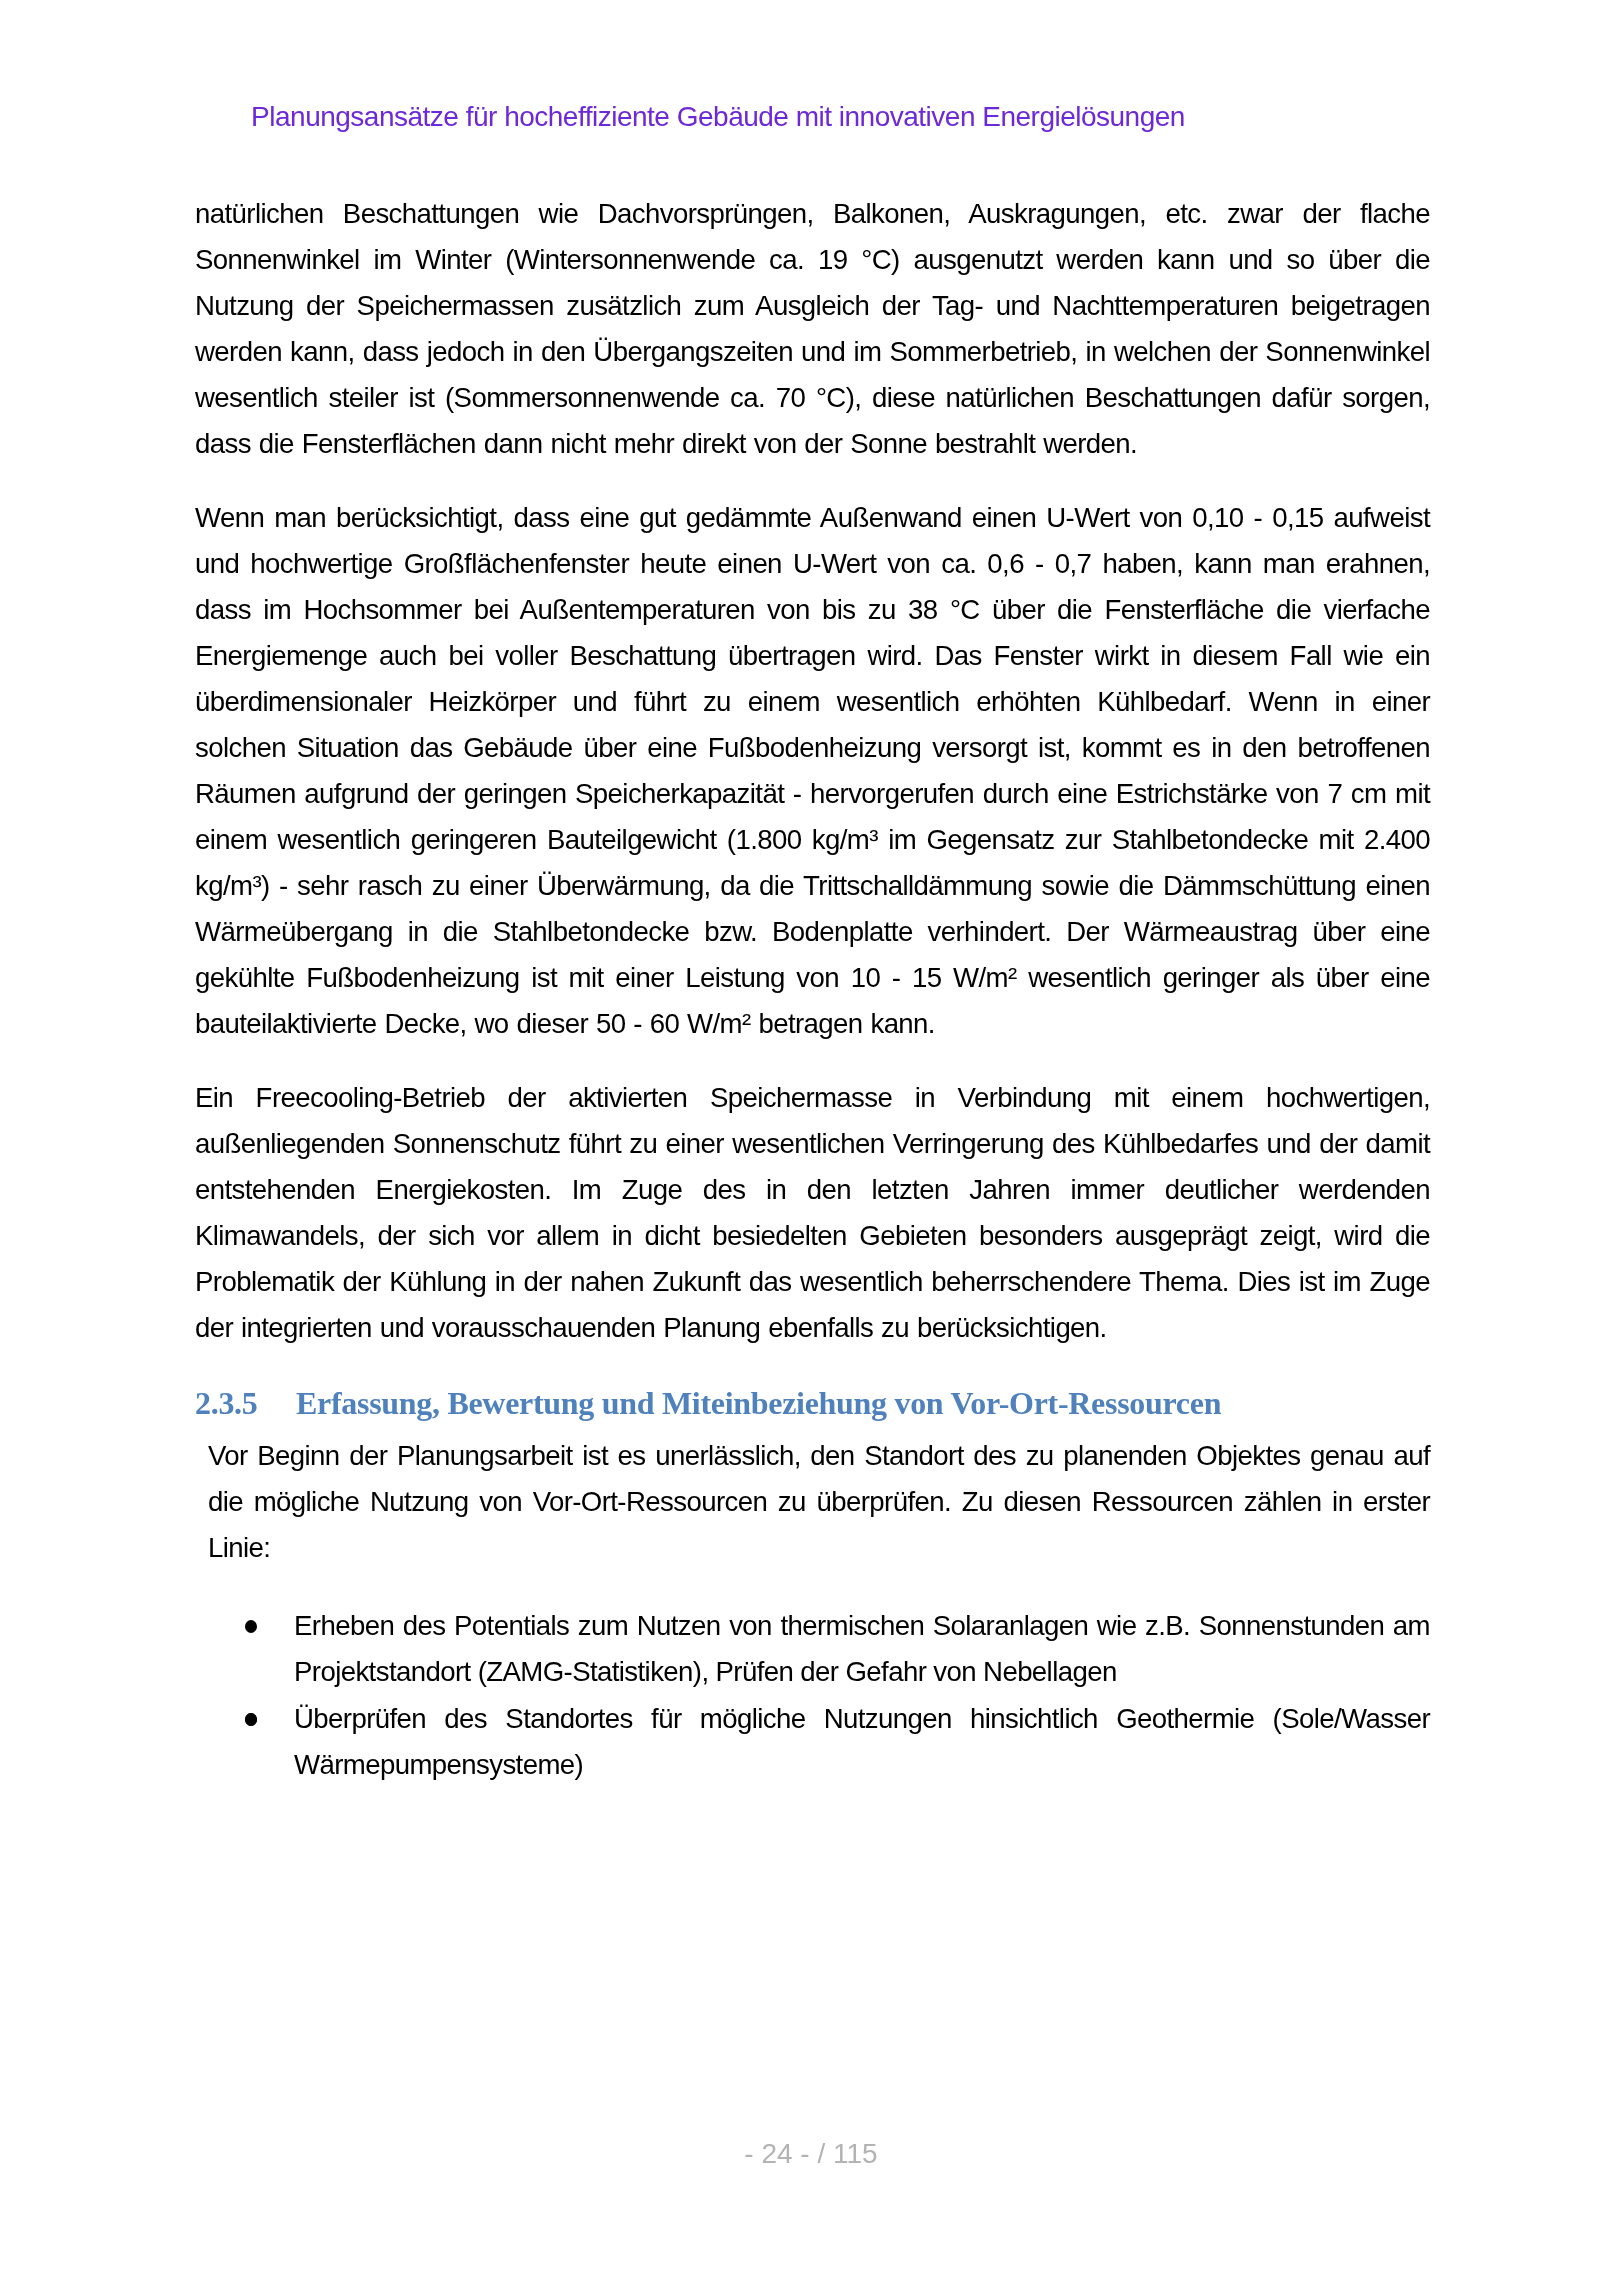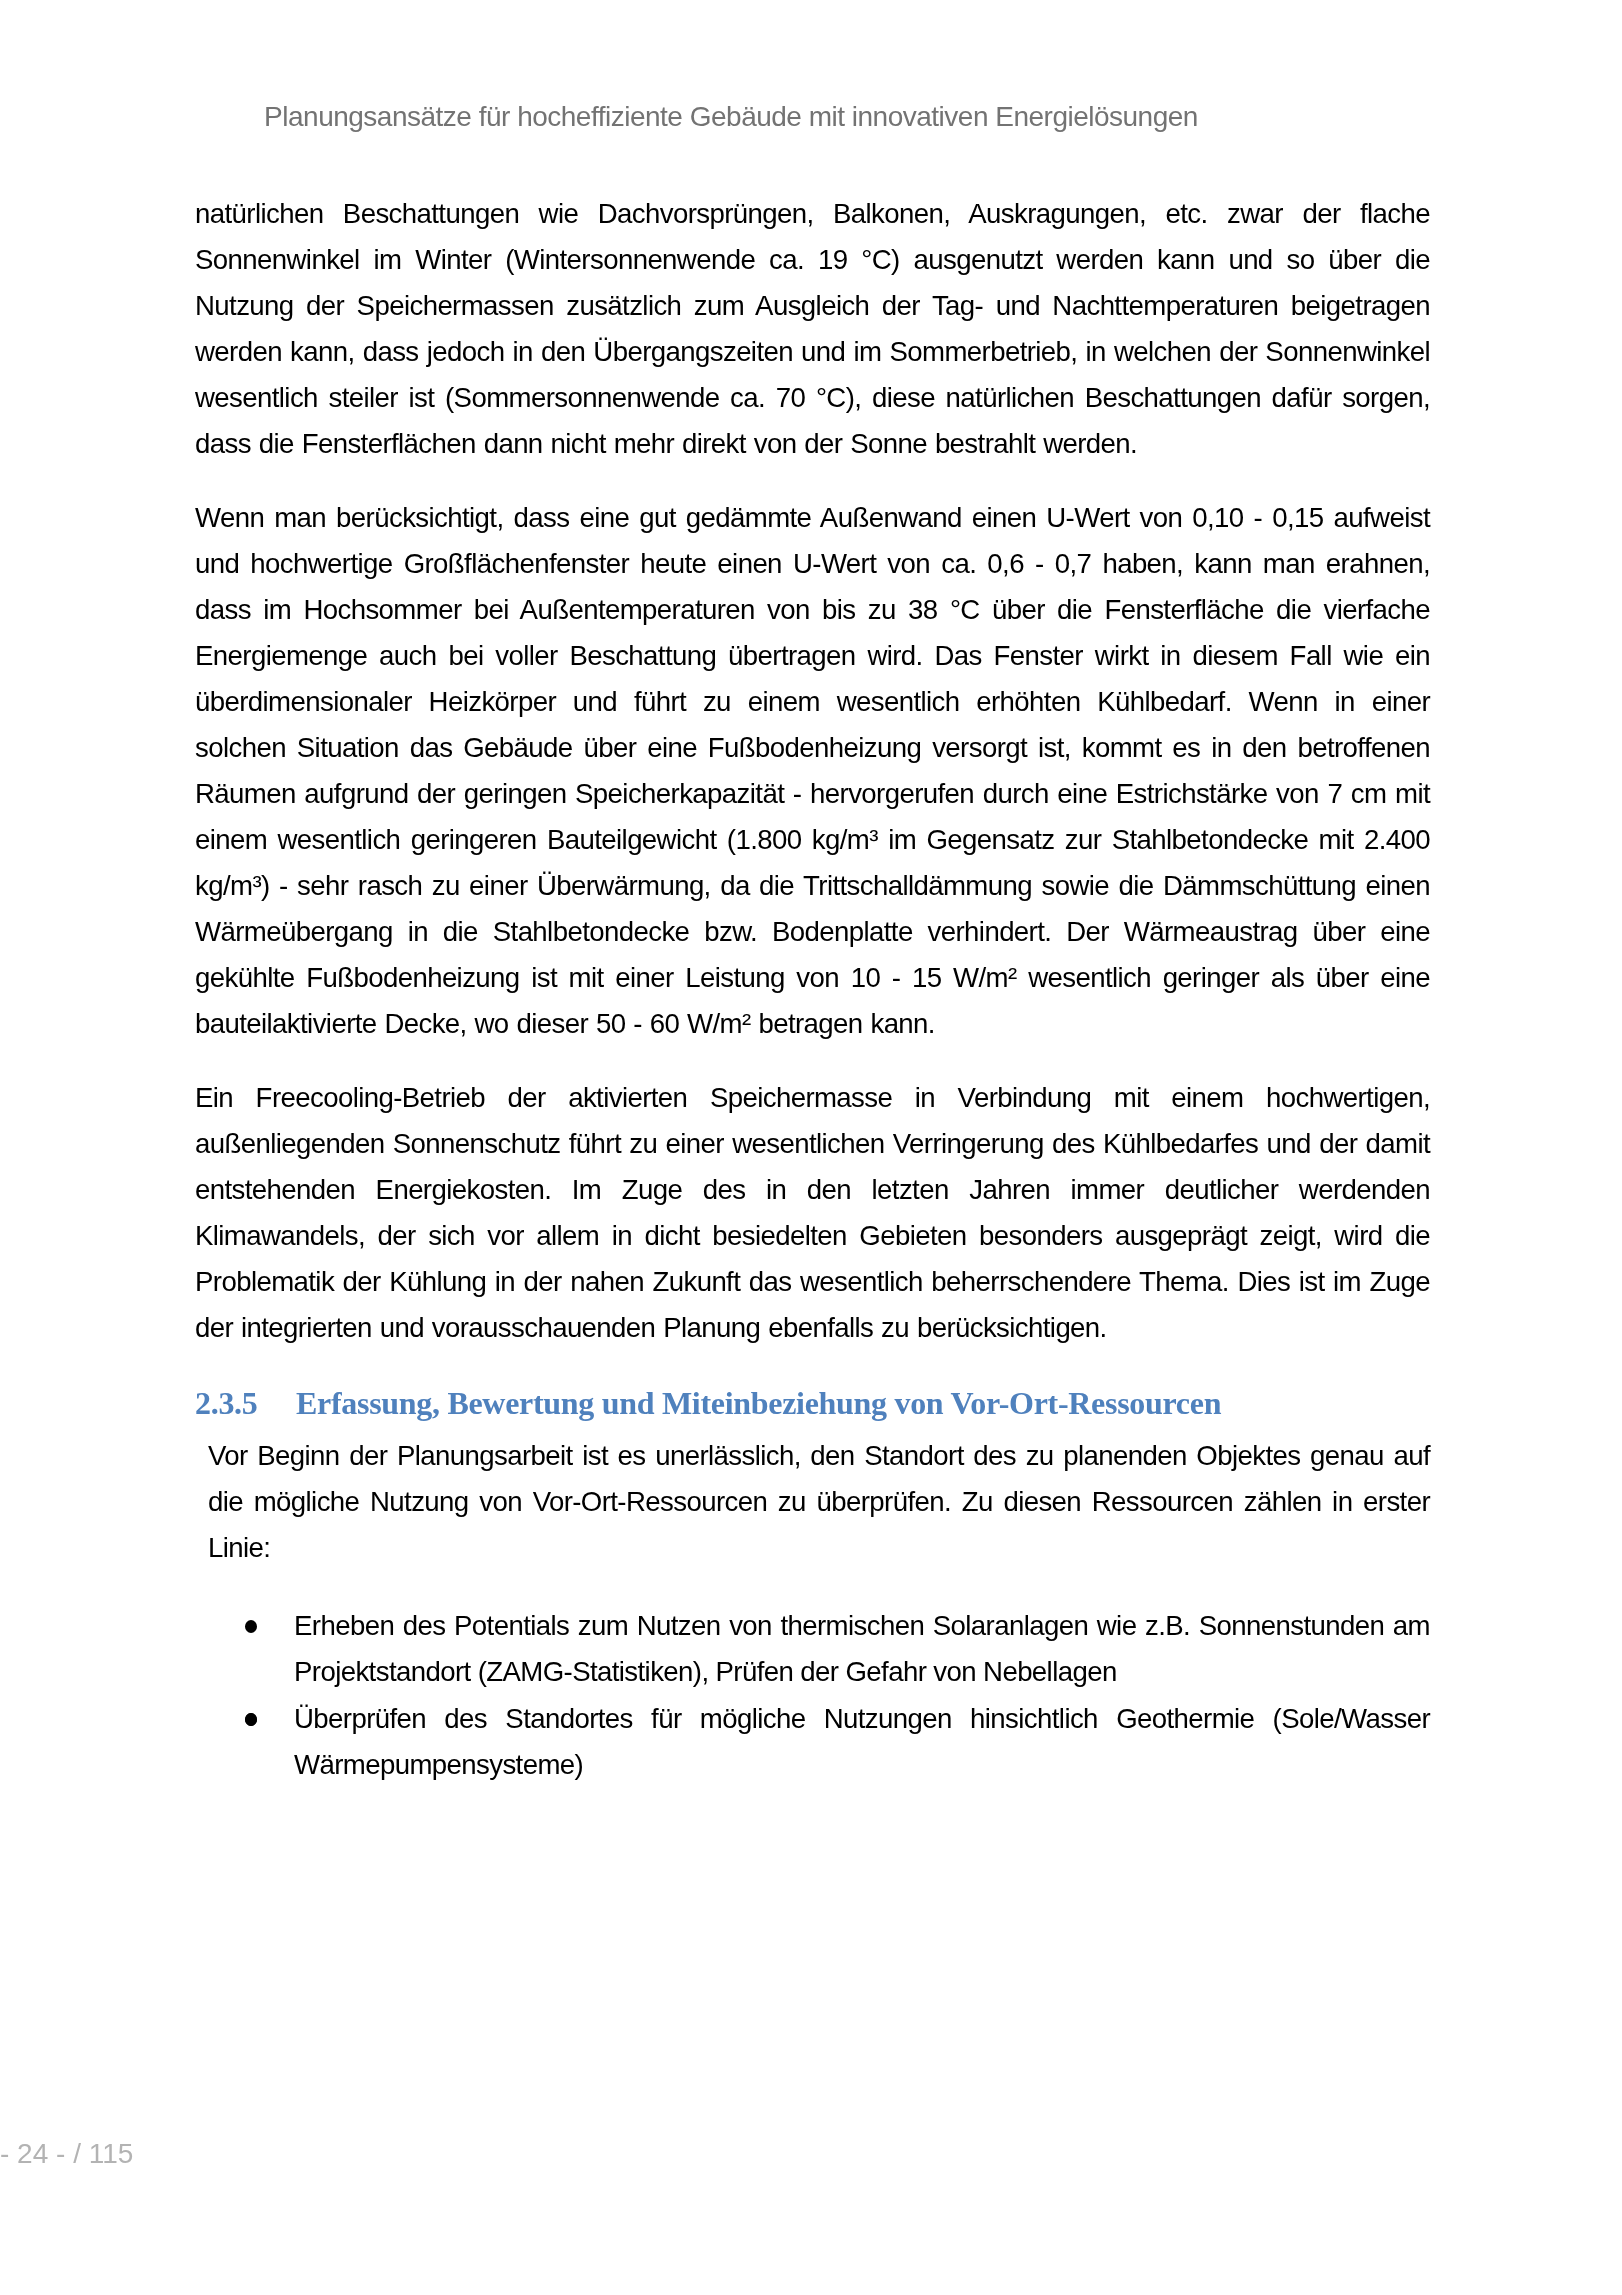--- a/index.html
+++ b/index.html
@@ -11,26 +11,26 @@
       width: 1622px;
       height: 2295px;
       position: relative;
       overflow: hidden;
       font-family: "Liberation Sans", "DejaVu Sans", sans-serif;
       color: #000000;
     }
     .page-header {
       position: absolute;
       top: 96px;
-      left: 17px;
+      left: 4px;
       width: 1428px;
       text-align: center;
       font-size: 28px;
       line-height: 41px;
-      color: #737373;
+      color: #6d28d9;
       letter-spacing: -0.5px;
     }
     .content {
       position: absolute;
       top: 191px;
       left: 195px;
       width: 1235px;
     }
     .para {
       margin: 0 0 28px 0;
@@ -75,20 +75,21 @@
       width: 12px;
       height: 13px;
       border-radius: 50%;
       background: #000000;
     }
     .page-footer {
       position: absolute;
       top: 2133px;
       left: 0;
       width: 1622px;
+      text-align: center;
       font-size: 28px;
       line-height: 41px;
       color: #b3b3b3;
     }
   </style>
 </head>
 <body>
 
 <div class="page-header">Planungsansätze für hocheffiziente Gebäude mit innovativen Energielösungen</div>
 

